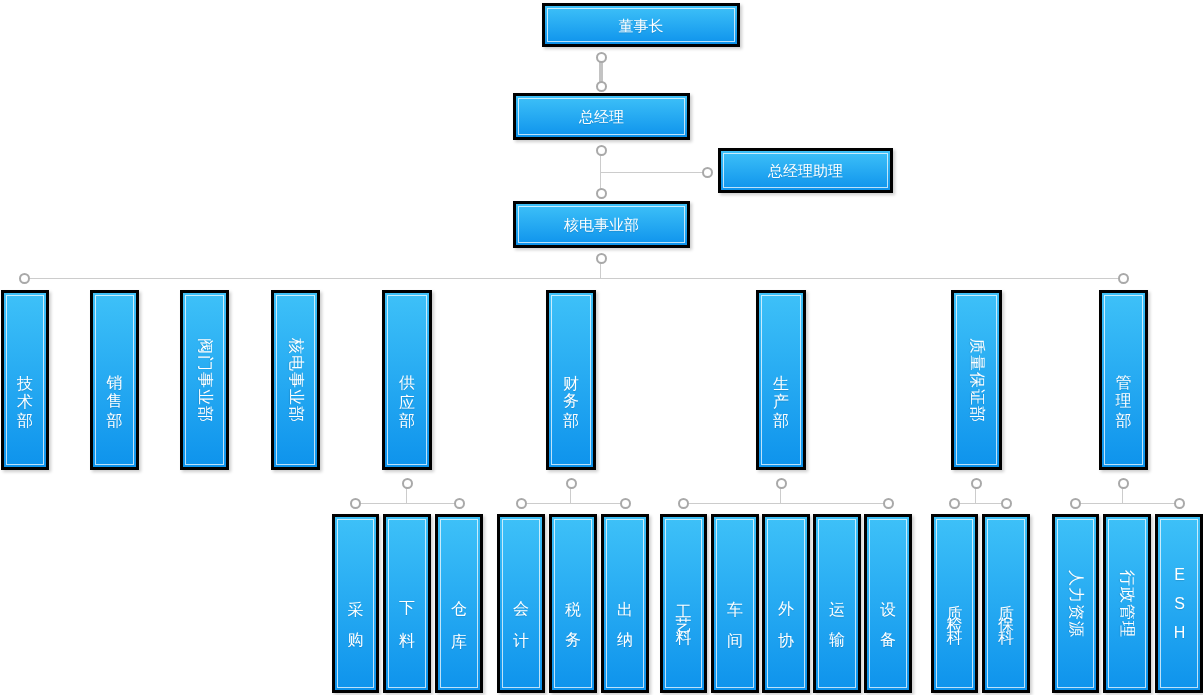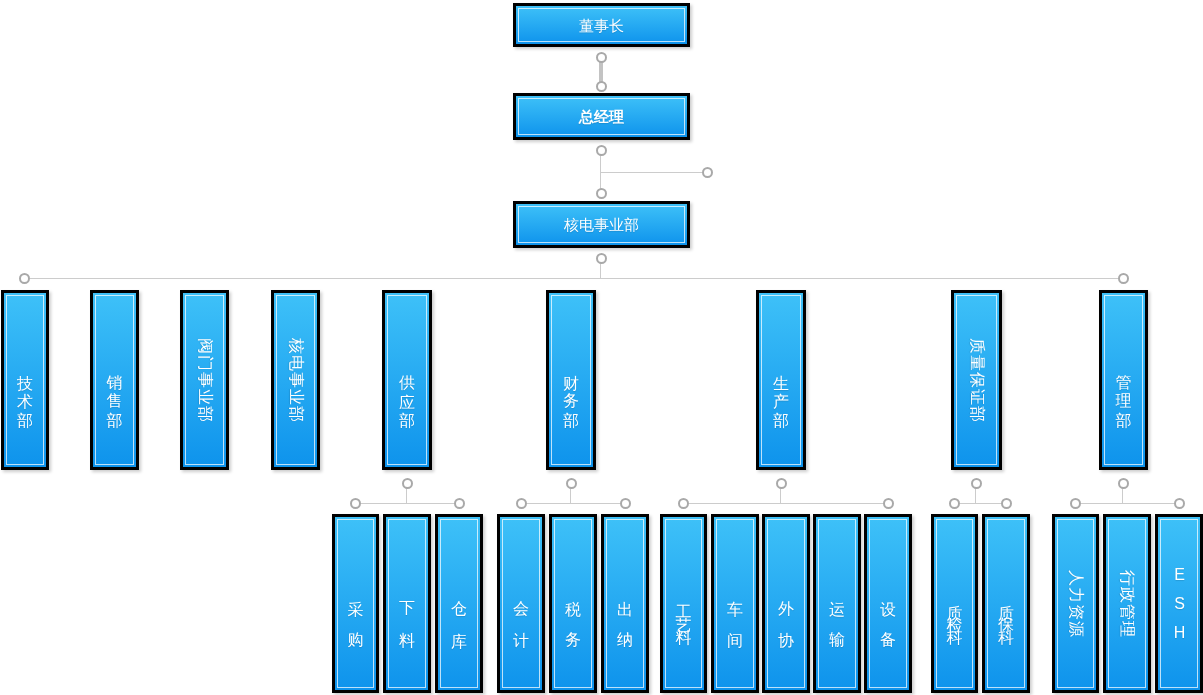--- a/index.html
+++ b/index.html
@@ -80,25 +80,28 @@
   <div class="joint" style="left:775.5px;top:477.5px;"></div>
   <div class="joint" style="left:677.5px;top:497.5px;"></div>
   <div class="joint" style="left:882.5px;top:497.5px;"></div>
   <div class="joint" style="left:970.5px;top:477.5px;"></div>
   <div class="joint" style="left:948.5px;top:497.5px;"></div>
   <div class="joint" style="left:1000.5px;top:497.5px;"></div>
   <div class="joint" style="left:1117.5px;top:477.5px;"></div>
   <div class="joint" style="left:1069.5px;top:497.5px;"></div>
   <div class="joint" style="left:1173.5px;top:497.5px;"></div>
 
-  <div class="node" style="left:513px;top:3px;width:177px;height:44px;">
+  <div class="node" style="left:542px;top:3px;width:198px;height:44px;">
     <span class="lbl">董事长</span>
   </div>
-  <div class="node" style="left:513px;top:93px;width:177px;height:47px;font-weight:bold;">
+  <div class="node" style="left:513px;top:93px;width:177px;height:47px;">
     <span class="lbl">总经理</span>
+  </div>
+  <div class="node" style="left:718px;top:148px;width:175px;height:45px;">
+    <span class="lbl">总经理助理</span>
   </div>
   <div class="node" style="left:513px;top:201px;width:177px;height:47px;">
     <span class="lbl">核电事业部</span>
   </div>
 
   <div class="node v ls18" style="left:1px;top:290px;width:48px;height:180px;">
     <span class="lbl">技术部</span>
   </div>
   <div class="node v ls18" style="left:90px;top:290px;width:49px;height:180px;">
     <span class="lbl">销售部</span>

